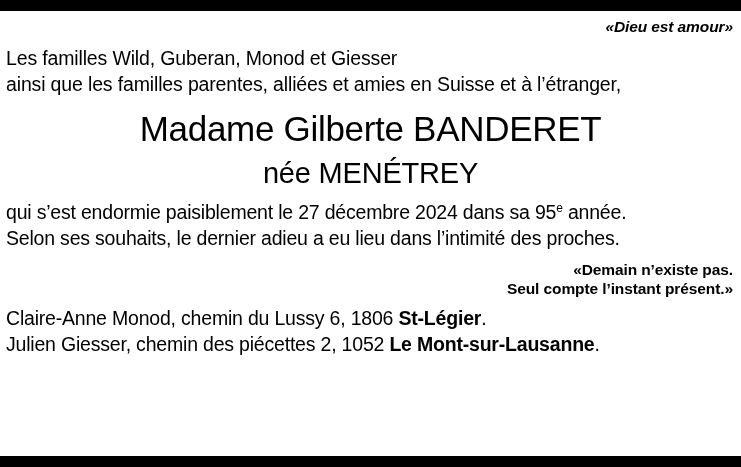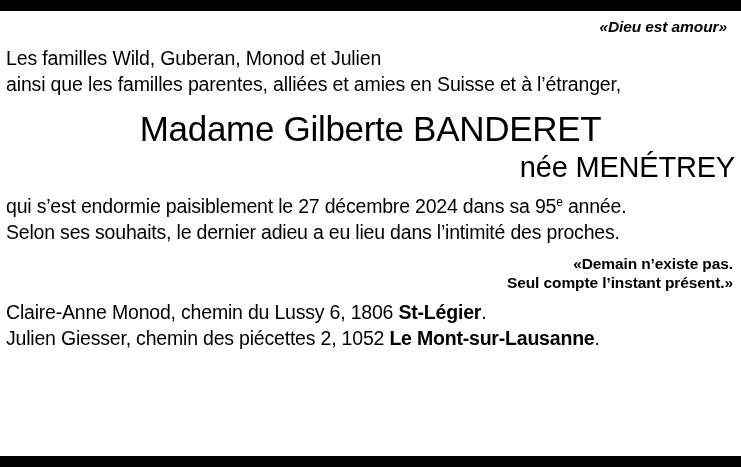--- a/index.html
+++ b/index.html
@@ -29,21 +29,21 @@
   .rule-bottom { height: 11px; position: absolute; left: 0; bottom: 0; }
   .content {
     padding: 0 6px;
   }
   .quote-top {
     text-align: right;
     font-style: italic;
     font-weight: bold;
     font-size: 15.5px;
     margin-top: 7px;
-    margin-right: 8px;
+    margin-right: 2px;
     letter-spacing: -0.1px;
   }
   .intro {
     font-size: 19.5px;
     line-height: 25.5px;
     margin-top: 10px;
     letter-spacing: -0.15px;
   }
   .intro .b { font-weight: normal; }
   .intro-line {
@@ -52,24 +52,24 @@
   }
   .name {
     text-align: center;
     font-weight: normal;
     font-size: 35px;
     line-height: 40px;
     margin-top: 12px;
     letter-spacing: -0.3px;
   }
   .nee {
-    text-align: right;
+    text-align: center;
     font-size: 29px;
     line-height: 34px;
-    margin-top: 1px;
+    margin-top: 7px;
     letter-spacing: -0.2px;
   }
   .body-text {
     font-size: 19.5px;
     line-height: 25.5px;
     margin-top: 10px;
     letter-spacing: -0.2px;
   }
   .body-text .line { display: block; white-space: nowrap; }
   .body-text sup {
@@ -101,21 +101,21 @@
 
 <div class="notice">
 
   <div class="rule rule-top"></div>
 
   <div class="content">
 
     <div class="quote-top">«Dieu est amour»</div>
 
     <div class="intro">
-      <span class="intro-line"><span>Les familles </span><span class="b">Wild</span><span>, </span><span class="b">Guberan</span><span>, </span><span class="b">Monod</span><span> et </span><span class="b">Julien</span></span>
+      <span class="intro-line"><span>Les familles </span><span class="b">Wild</span><span>, </span><span class="b">Guberan</span><span>, </span><span class="b">Monod</span><span> et </span><span class="b">Giesser</span></span>
       <span class="intro-line">ainsi que les familles parentes, alliées et amies en Suisse et à l’étranger,</span>
     </div>
 
     <div class="name">Madame Gilberte BANDERET</div>
     <div class="nee">née MENÉTREY</div>
 
     <div class="body-text">
       <span class="line"><span>qui s’est endormie paisiblement le 27 décembre 2024 dans sa 95</span><sup>e</sup><span> année.</span></span>
       <span class="line">Selon ses souhaits, le dernier adieu a eu lieu dans l’intimité des proches.</span>
     </div>

